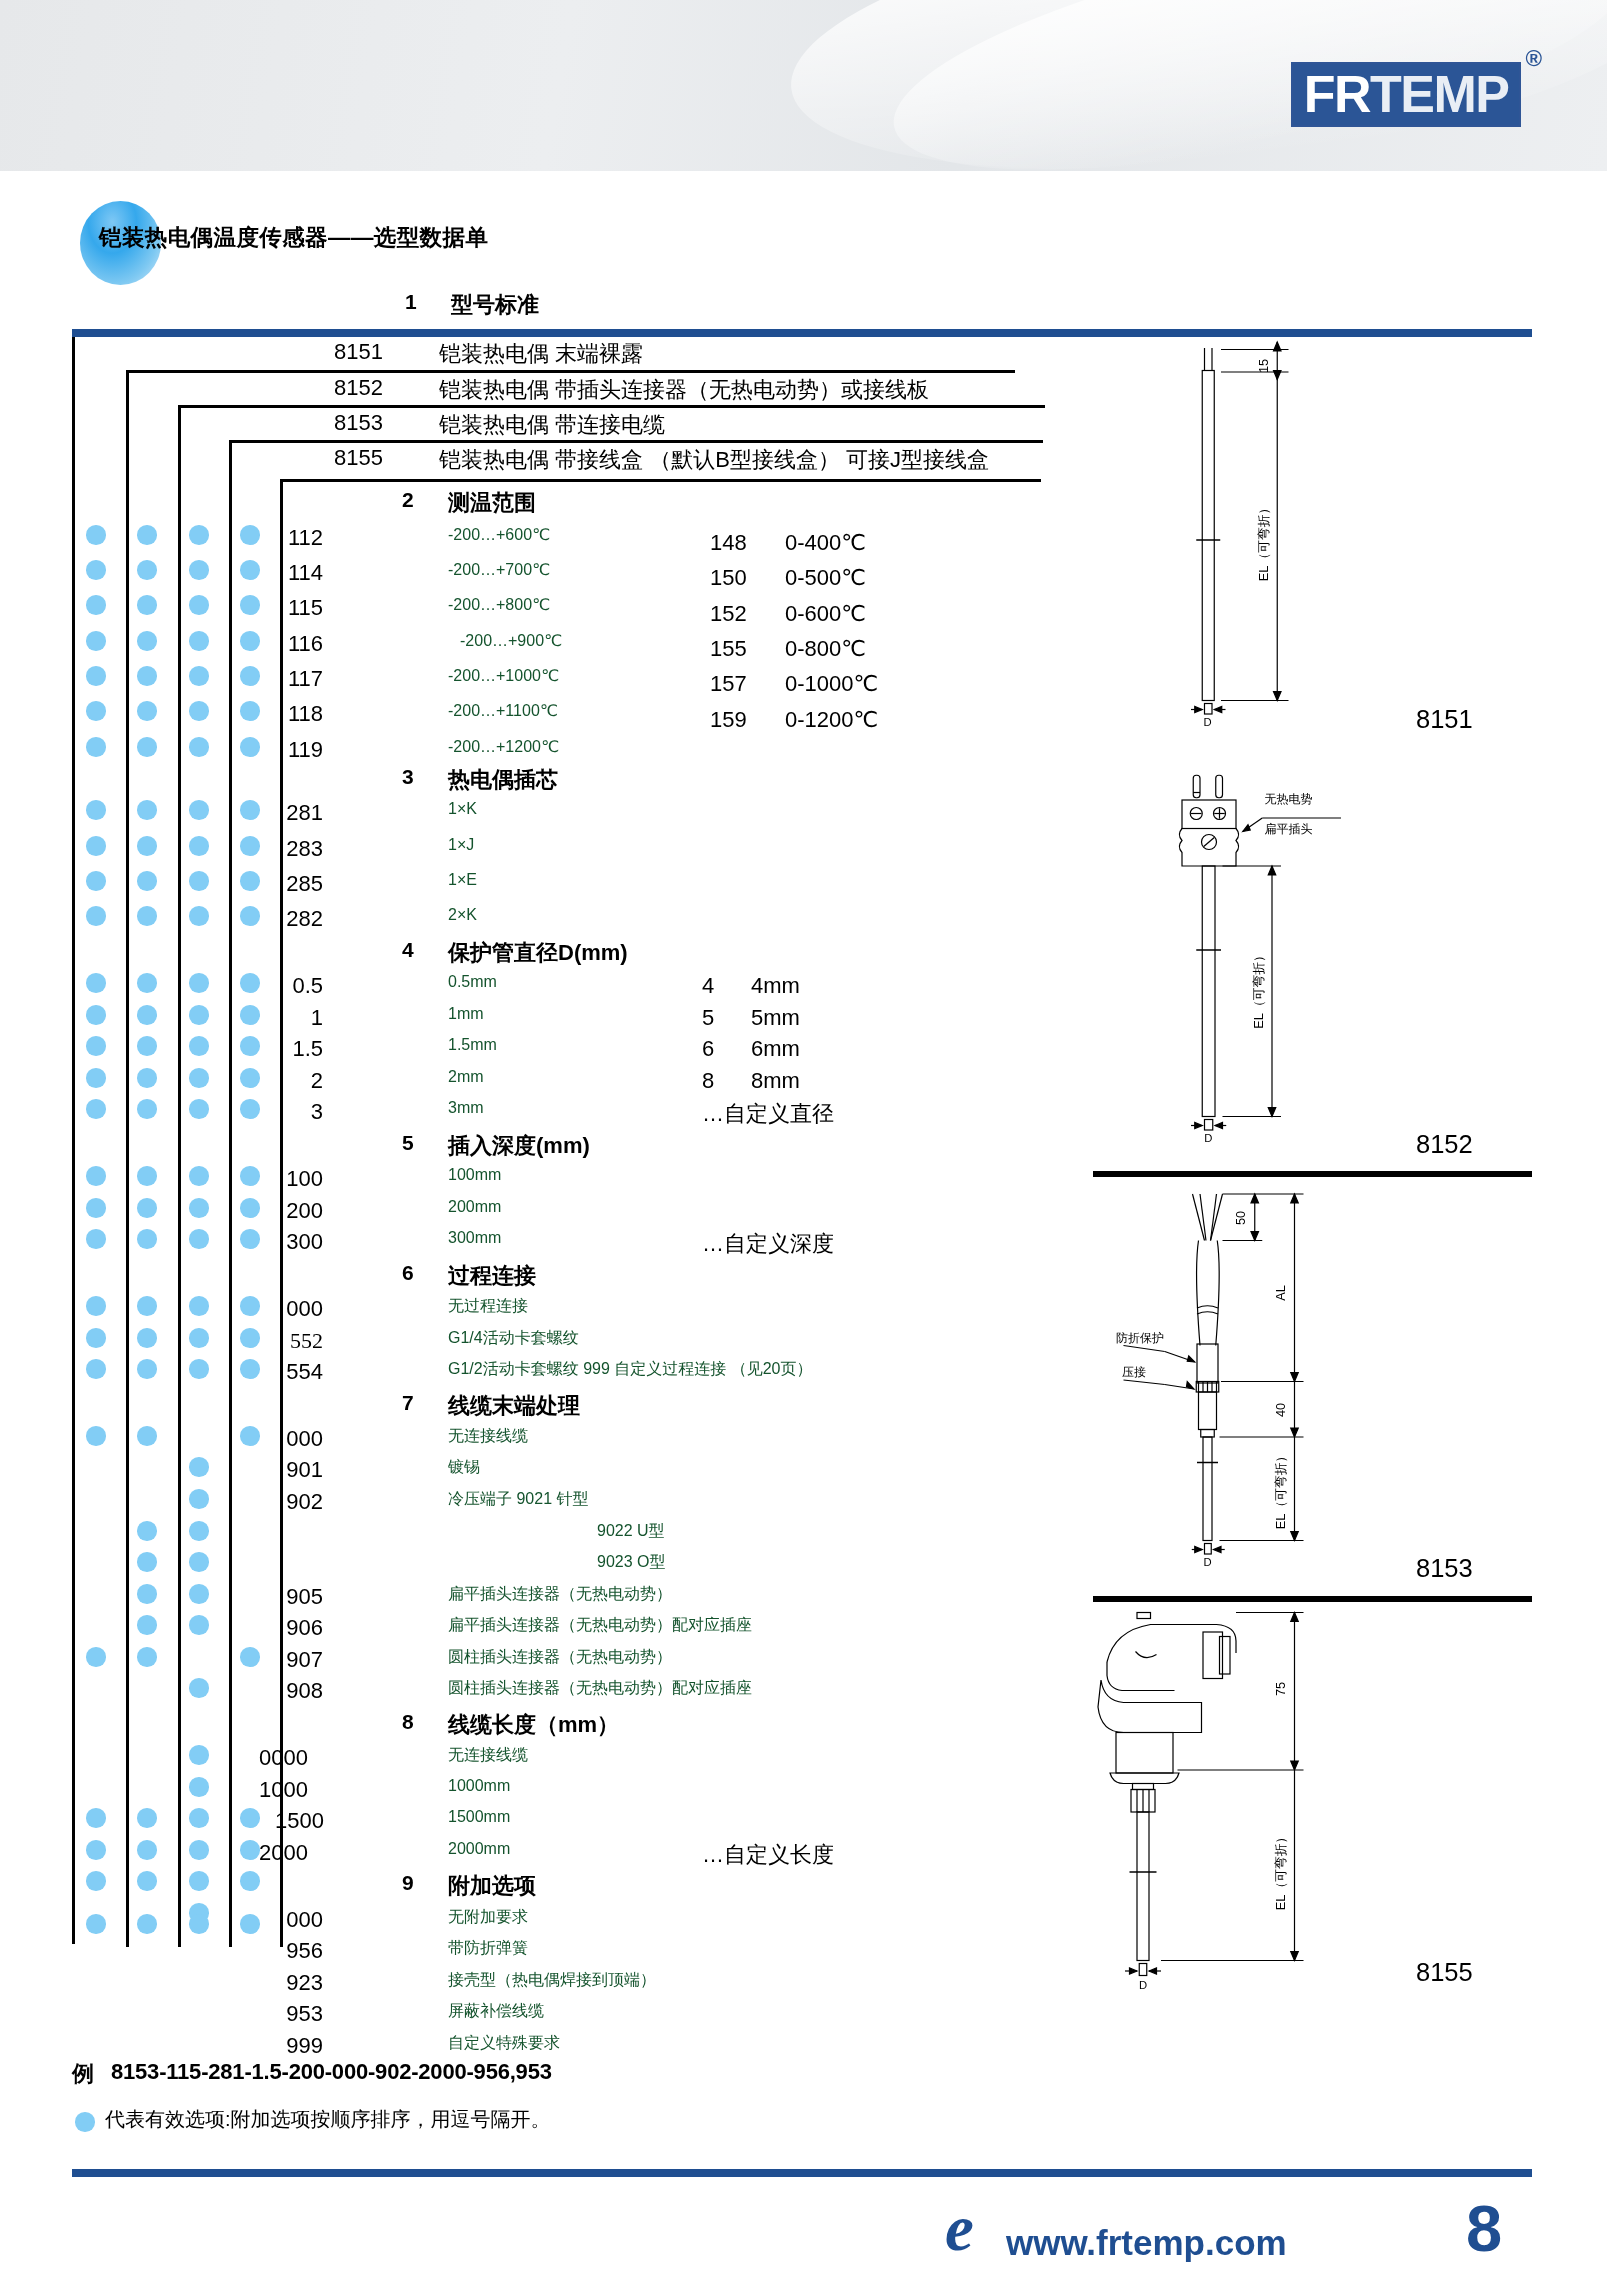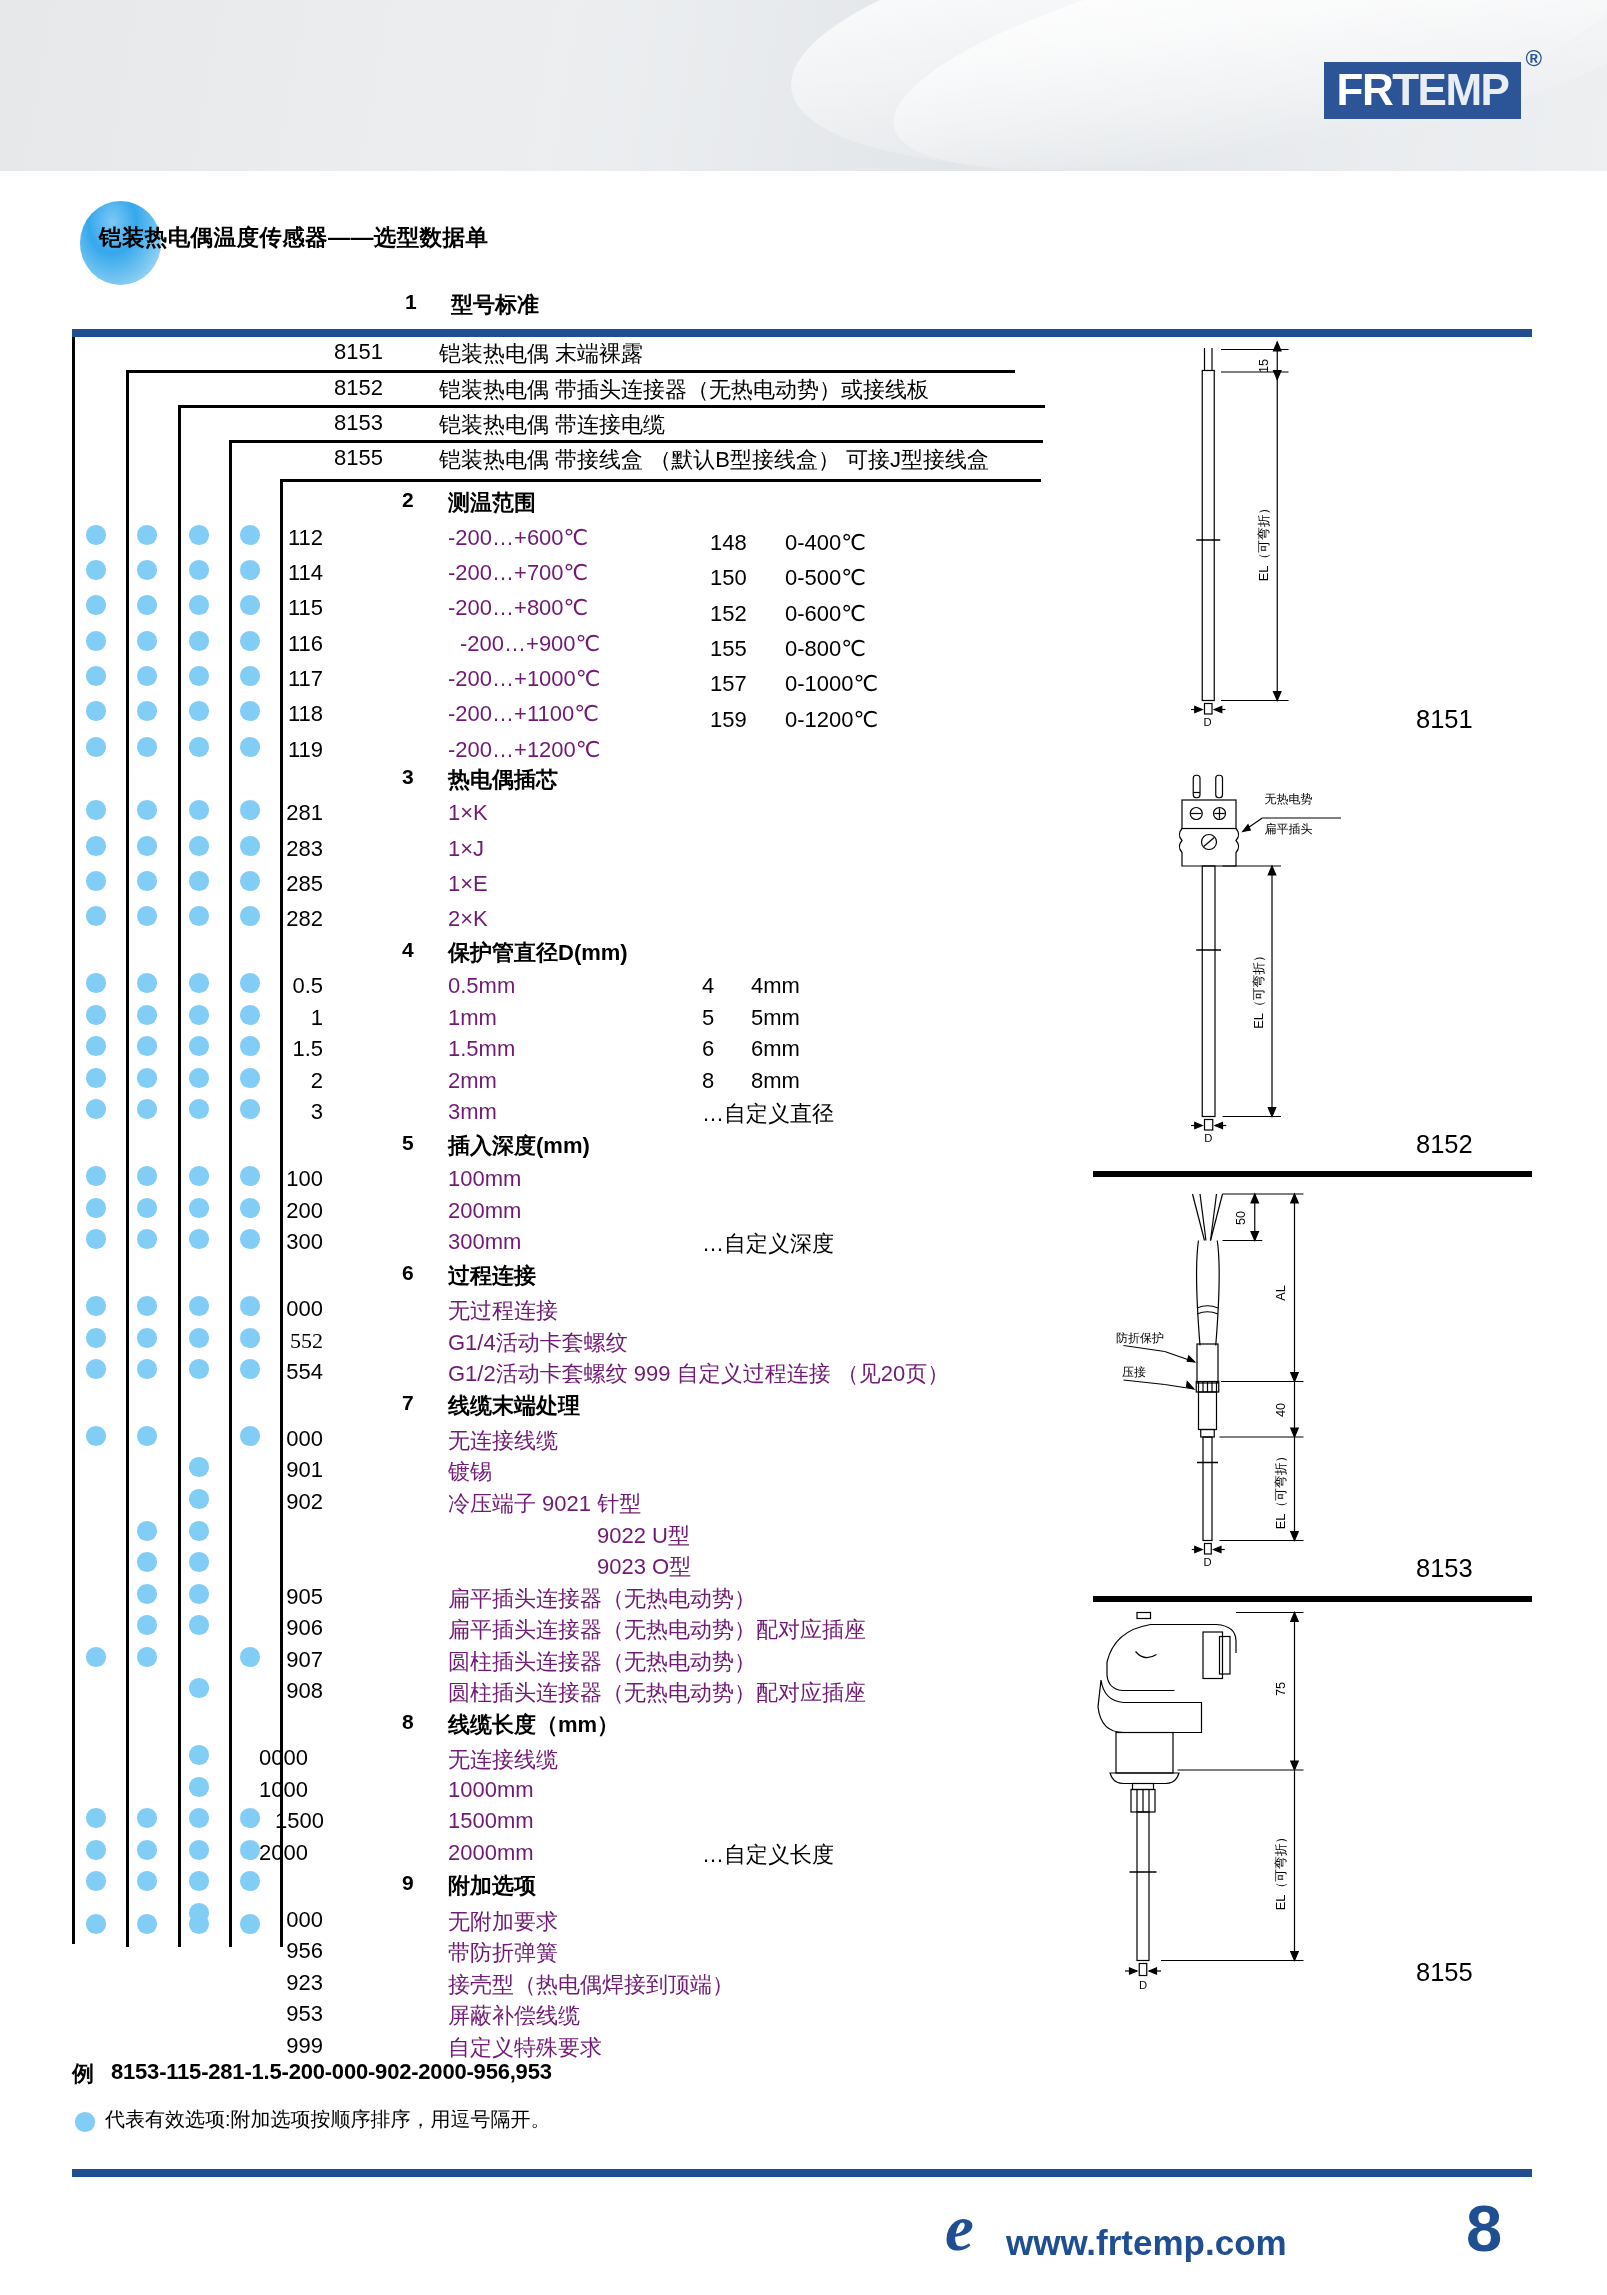--- a/index.html
+++ b/index.html
@@ -15,21 +15,21 @@
   .hdr{position:absolute;left:0;top:0;width:1608px;height:171px;
        background:linear-gradient(100deg,#e6e8ea 0%,#eceef0 35%,#e3e6e9 60%,#edeff1 100%);}
   .hdr-swoosh{position:absolute;left:788px;top:-90px;width:901px;height:248px;
        background:linear-gradient(180deg,rgba(255,255,255,.95),rgba(255,255,255,0));
        border-radius:50%;transform:rotate(-7deg);}
   .hdr-swoosh2{position:absolute;left:886px;top:-45px;width:751px;height:188px;
        background:linear-gradient(180deg,rgba(255,255,255,.8),rgba(255,255,255,0));
        border-radius:50%;transform:rotate(-12deg);}
   .logo-wrap{position:absolute;right:66px;top:62px;display:flex;align-items:flex-start;}
   .logo-box{border:2.3px solid #2f5596;background:#2b5596;padding:3.8px 10.5px 5.3px 10.5px;}
-  .logo-txt{font-size:44px;font-weight:bold;letter-spacing:-1.5px;line-height:1;
+  .logo-txt{font-size:52px;font-weight:bold;letter-spacing:-1.5px;line-height:1;
        font-family:"Liberation Sans",sans-serif;}
   .logo-fr{color:#ffffff;}
   .logo-temp{color:#e9eef5;}
   .logo-r{color:#2b5596;font-size:22.5px;font-weight:bold;margin-left:4.5px;margin-top:-16.5px;}
 
   
   .title-bubble{position:absolute;left:80px;top:201px;width:81px;height:84px;
       border-radius:50%;
       background:radial-gradient(ellipse at 40% 25%,#7ec8f5 0%,#35a8ec 35%,#7fc9f2 70%,#cfe9fa 100%);}
   .title-txt{position:absolute;left:99px;top:222px;font-size:22.5px;font-weight:bold;color:#000;
@@ -52,21 +52,21 @@
   .dot{position:absolute;width:19.5px;height:19.5px;border-radius:50%;background:#82cdf5;}
 
   
   .mcode{position:absolute;font-size:22px;color:#000;text-align:right;width:98px;}
   .mdesc{position:absolute;font-size:22px;color:#000;white-space:nowrap;}
 
   .shead-n{position:absolute;font-size:21px;font-weight:bold;color:#000;}
   .shead-t{position:absolute;font-size:22px;font-weight:bold;color:#000;white-space:nowrap;}
 
   .rcode{position:absolute;font-size:22px;color:#000;text-align:right;width:83px;}
-  .rtxt{position:absolute;font-size:22px;color:#701a75;white-space:nowrap;}
+  .rtxt{position:absolute;font-size:16px;color:#14532d;white-space:nowrap;}
   .rcode2{position:absolute;font-size:22px;color:#000;text-align:left;}
   .rtxt2{position:absolute;font-size:22px;color:#000;white-space:nowrap;}
 
   
   .exlabel{position:absolute;left:72px;top:2059px;font-size:22px;font-weight:bold;color:#000;}
   .exval{position:absolute;left:111px;top:2059px;font-size:22px;font-weight:bold;color:#000;
      letter-spacing:-0.2px;}
   .legend-dot{position:absolute;left:75px;top:2112px;width:19.5px;height:19.5px;border-radius:50%;background:#82cdf5;}
   .legend-txt{position:absolute;left:105px;top:2106px;font-size:20px;color:#000;}
 

